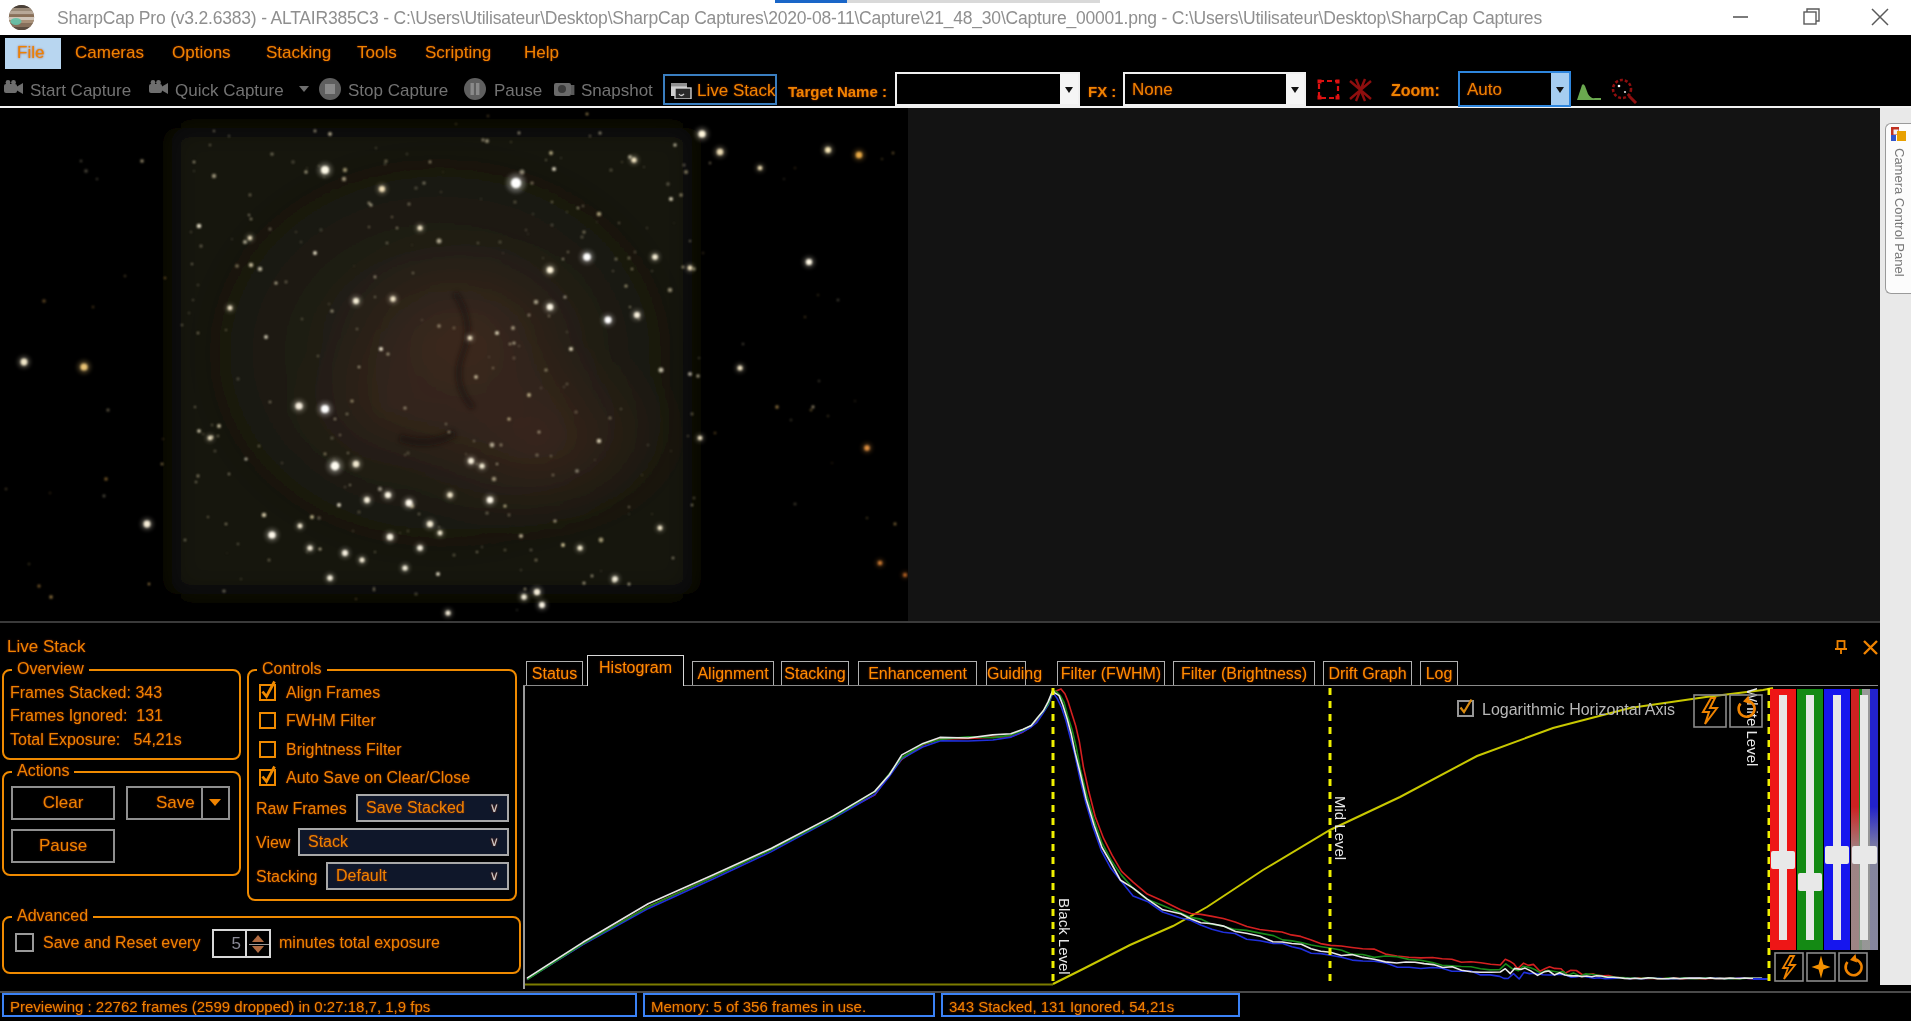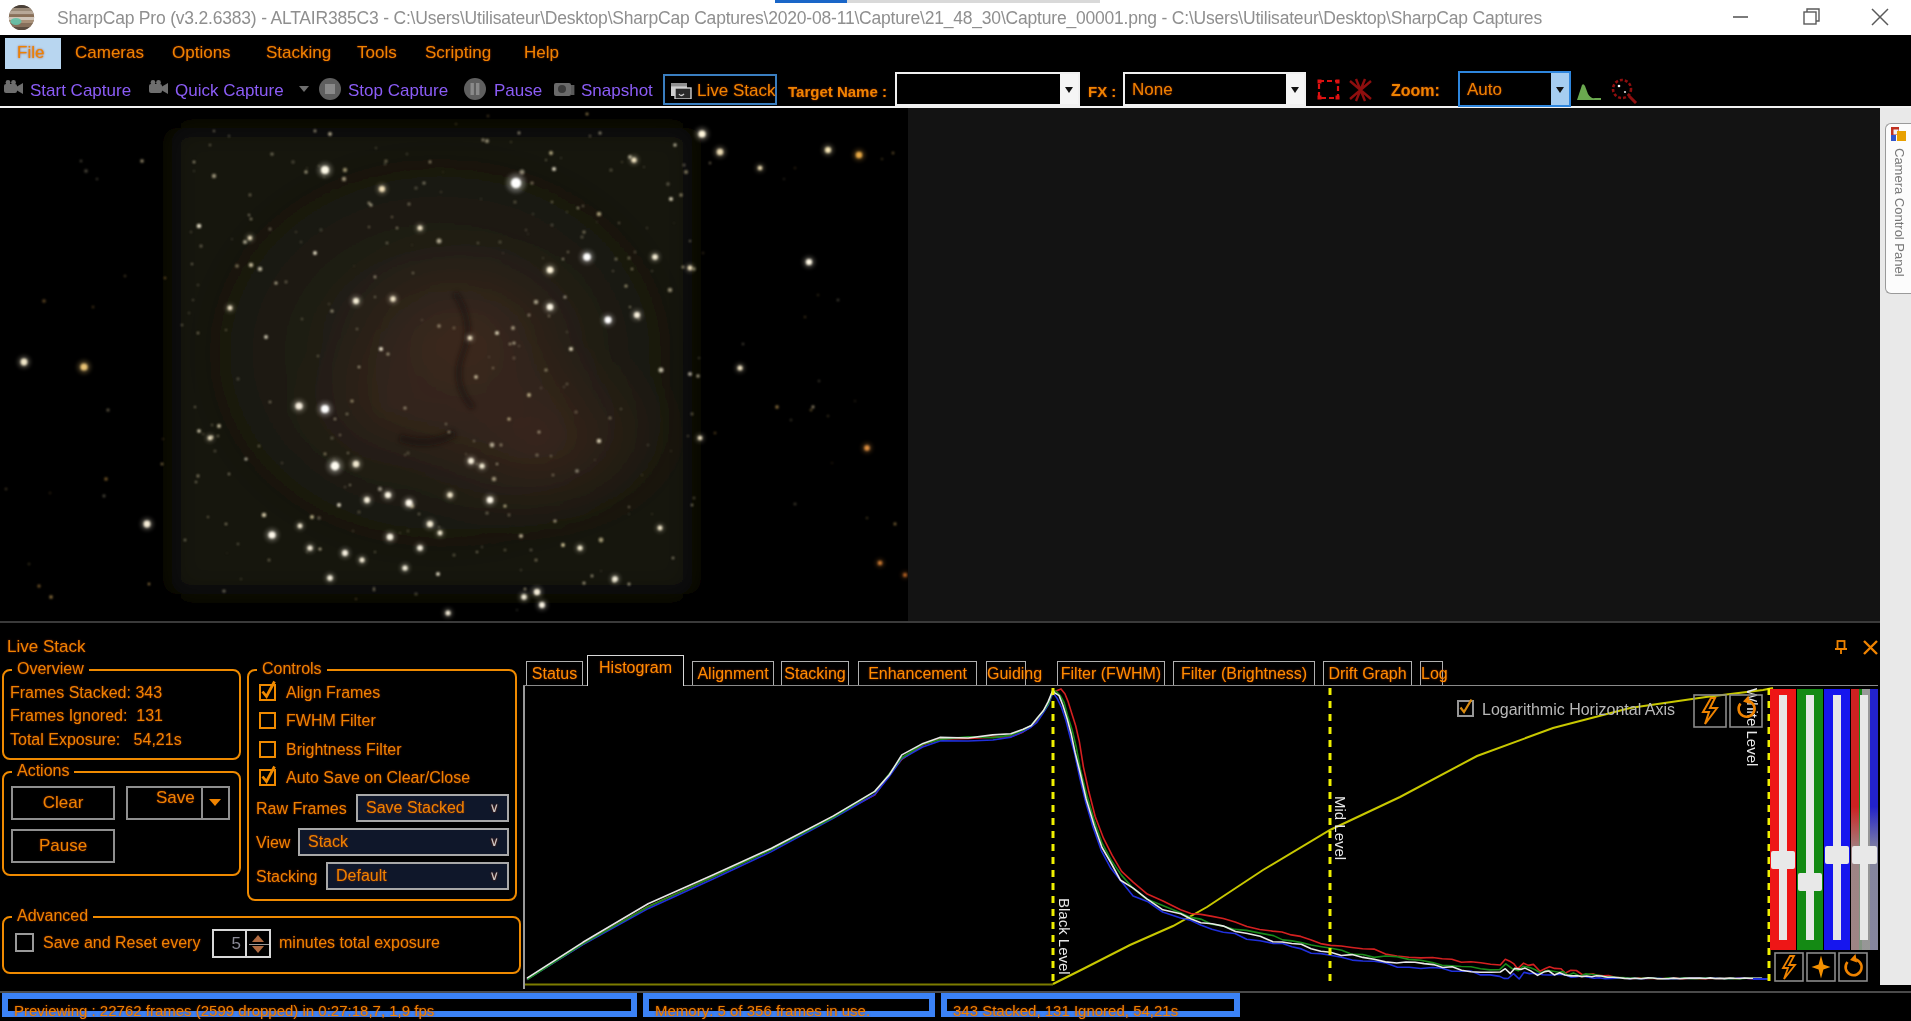--- a/index.html
+++ b/index.html
@@ -17,23 +17,23 @@
 .panel { left:0; top:623px; width:1880px; height:367px; background:#000; }
 .gbox { position:absolute; border:2px solid #ef8a00; border-radius:8px; background:#000; }
 .gleg { position:absolute; top:-11px; left:8px; background:#000; padding:0 5px; color:#ef8300; font-size:16px; text-shadow:0 0 2px rgba(170,50,0,0.85); }
 .btn { position:absolute; border:2px solid #8f8f8f; background:#000; color:#ef8300;
   font-size:17px; text-align:center; text-shadow:0 0 2px rgba(170,50,0,0.85); }
 .cb { position:absolute; width:17px; height:17px; border:2px solid #ef8a00; background:#000; }
 .combo { position:absolute; border:2px solid #a8a8a8; background:#0f172a; color:#ef8300; font-size:16px; text-shadow:0 0 2px rgba(170,50,0,0.85); }
 .chev { position:absolute; right:8px; top:2px; color:#c8c8c8; font-size:13px; }
 .tab { position:absolute; top:661px; height:24px; border:1px solid #b0b0b0; border-bottom:none;
   background:#000; color:#ff8d00; font-size:16px; text-align:center; padding-top:3px; text-shadow:0 0 2px rgba(170,50,0,0.85); }
-.sbox { position:absolute; top:993px; height:24px; border:6px solid #3b82f6; background:#000;
+.sbox { position:absolute; top:993px; height:24px; border:2px solid #3b82f6; background:#000;
   color:#ef8300; font-size:15px; padding:3px 0 0 6px; white-space:nowrap; text-shadow:0 0 2px rgba(170,50,0,0.85); }
-.tbtxt { color:#8b5cf6; font-size:17px; }
+.tbtxt { color:#737373; font-size:17px; }
 svg text { font-family:"Liberation Sans", sans-serif; }
 </style></head><body>
 <div class="abs titlebar"></div>
 <div class="abs" style="left:775px;top:0;width:72px;height:3px;background:#1a66c8"></div>
 <div class="abs" style="left:847px;top:0;width:253px;height:3px;background:#d9d9d9"></div>
 <svg class="abs" style="left:8px;top:4px" width="27" height="27" viewBox="0 0 27 27">
 <defs>
       <clipPath id="pc">
         <circle cx="13.5" cy="13.5" r="12.6"></circle>
       </clipPath>
@@ -651,21 +651,21 @@
 <div class="gbox" style="left:2px;top:669px;width:239px;height:91px">
     <span class="gleg">Overview</span>
   </div>
 <div class="abs or" style="left:10px;top:684px;font-size:16px">Frames Stacked: 343</div>
 <div class="abs or" style="left:10px;top:707px;font-size:16px">Frames Ignored:&nbsp; 131</div>
 <div class="abs or" style="left:10px;top:731px;font-size:16px">Total Exposure:&nbsp;&nbsp; 54,21s</div>
 <div class="gbox" style="left:2px;top:771px;width:239px;height:105px">
     <span class="gleg">Actions</span>
   </div>
 <div class="btn" style="left:11px;top:786px;width:104px;height:34px;padding-top:5px">Clear</div>
-<div class="btn" style="left:126px;top:786px;width:104px;height:34px;text-align:left;padding-left:28px">Save</div>
+<div class="btn" style="left:126px;top:786px;width:104px;height:34px;padding-top:5px;text-align:left;padding-left:28px">Save</div>
 <div class="abs" style="left:201px;top:788px;width:2px;height:30px;background:#8f8f8f"></div>
 <div class="abs" style="left:209px;top:799px;width:0;height:0;border-left:6px solid transparent;border-right:6px solid transparent;border-top:7px solid #ef8300"></div>
 <div class="btn" style="left:11px;top:829px;width:104px;height:34px;padding-top:5px">Pause</div>
 <div class="gbox" style="left:247px;top:669px;width:270px;height:232px">
     <span class="gleg">Controls</span>
   </div>
 <div class="cb" style="left:259px;top:684px"></div>
 <svg class="abs" style="left:259px;top:679px" width="19" height="21" viewBox="0 0 19 21">
     <path d="M3.5 12.5 L7.5 17.5 L15.5 2.5" stroke="#ef8a00" stroke-width="2.8" fill="none"></path>
   </svg>
@@ -707,21 +707,21 @@
 <div class="abs or" style="left:279px;top:934px;font-size:16px">minutes total exposure</div>
 <div class="tab" style="left:526px;width:57px">Status</div>
 <div class="tab" style="left:587px;width:97px;top:655px;height:31px;border-color:#d8d8d8;z-index:3">Histogram</div>
 <div class="tab" style="left:692px;width:82px">Alignment</div>
 <div class="tab" style="left:781px;width:68px">Stacking</div>
 <div class="tab" style="left:858px;width:119px">Enhancement</div>
 <div class="tab" style="left:986px;width:40px">Guiding</div>
 <div class="tab" style="left:1057px;width:108px">Filter (FWHM)</div>
 <div class="tab" style="left:1173px;width:142px">Filter (Brightness)</div>
 <div class="tab" style="left:1323px;width:89px">Drift Graph</div>
-<div class="tab" style="left:1420px;width:23px">Log</div>
+<div class="tab" style="left:1420px;width:38px">Log</div>
 <div class="abs" style="left:523px;top:685px;width:1355px;height:1px;background:#8a8a8a"></div>
 <svg width="1355" height="304" viewBox="0 0 1355 304" style="position:absolute;left:523px;top:686px">
     <rect x="0" y="0" width="2" height="303" fill="#9a9a9a"></rect>
     <path d="M2 298.5 L530 298.5" stroke="#7c7c00" stroke-width="2" fill="none"></path>
     <path d="M530 298 L560 283 L607 259 L650 240 L684 221 L740 184 L807 144 L877 111 L954 70 L1030 42 L1107 22 L1183 11 L1240 4 L1250 2" stroke="#c8c800" stroke-width="2" fill="none"></path>
     <path d="M3.8 293.2 L60.2 258.0 L125.0 220.7 L189.6 191.0 L247.5 163.8 L309.6 131.0 L351.9 108.8 L365.6 89.3 L379.1 73.1 L400.1 58.8 L417.5 52.9 L445.4 52.5 L469.6 51.1 L487.8 50.8 L499.7 46.2 L508.1 40.7 L514.0 34.0 L519.6 26.3 L525.2 17.8 L529.8 6.2 L538.0 2.9 L541.9 7.8 L544.9 15.1 L548.8 27.6 L552.6 39.5 L556.4 55.9 L560.4 80.8 L565.7 105.0 L572.2 130.5 L580.5 152.2 L589.2 169.4 L598.6 185.3 L610.1 196.2 L624.3 208.1 L640.0 215.0 L657.6 223.8 L667.9 227.5 L678.1 228.4 L689.2 230.4 L700.3 232.5 L712.1 236.1 L723.9 240.5 L736.7 243.5 L749.5 245.1 L758.9 246.0 L768.3 248.9 L777.7 250.4 L787.6 253.7 L797.6 257.6 L807.6 259.4 L818.2 260.0 L828.9 261.5 L839.6 262.8 L851.0 263.1 L862.5 268.1 L873.9 270.0 L885.8 271.2 L897.7 271.9 L909.6 271.5 L919.2 272.8 L928.8 273.2 L938.4 276.3 L948.0 275.7 L957.8 276.7 L967.6 278.2 L977.3 279.0 L982.3 273.3 L986.3 274.9 L990.6 277.6 L994.7 282.7 L1000.6 277.1 L1005.3 279.4 L1010.4 278.4 L1017.0 285.3 L1022.4 282.5 L1026.6 280.8 L1031.6 282.4 L1038.1 282.8 L1042.2 287.1 L1047.8 284.2 L1053.4 284.5 L1059.0 288.5 L1065.6 288.3 L1070.4 287.9 L1074.9 289.4 L1080.5 289.9 L1085.5 289.5 L1091.9 291.3 L1098.5 291.7 L1104.9 292.3 L1109.6 292.4 L1114.7 291.9 L1118.7 292.2 L1123.5 292.5 L1130.4 292.3 L1137.2 292.8 L1144.1 292.2 L1148.7 292.1 L1153.3 292.1 L1159.2 292.7 L1165.7 292.3 L1171.7 292.6 L1175.9 292.5 L1182.6 292.6 L1188.9 292.3 L1193.4 292.6 L1198.4 292.6 L1205.3 292.3 L1210.6 292.8 L1216.7 292.1 L1221.1 292.0 L1227.8 292.6 L1232.3 292.6 L1239.2 292.5" stroke="#d42020" stroke-width="1.6" fill="none" stroke-linejoin="round"></path>
     <path d="M3.9 293.5 L59.6 258.8 L125.5 222.4 L190.0 193.0 L247.9 165.9 L310.3 132.3 L351.8 108.5 L365.7 91.2 L378.8 72.8 L399.6 61.0 L416.9 54.9 L445.1 55.0 L469.9 54.0 L488.0 51.1 L500.0 45.8 L507.9 41.2 L513.5 36.7 L519.7 27.9 L525.2 19.1 L529.8 7.0 L530.1 7.1 L533.9 11.9 L538.2 20.6 L543.0 34.8 L547.1 51.0 L551.7 67.8 L556.6 91.0 L562.8 116.6 L570.0 141.1 L578.2 164.3 L587.7 182.1 L598.2 195.3 L610.1 210.0 L624.3 215.4 L639.6 226.0 L657.6 232.0 L667.6 234.3 L677.6 239.0 L688.9 243.2 L700.3 246.2 L712.0 247.5 L723.7 253.2 L736.9 254.7 L750.2 257.4 L759.6 257.5 L769.0 260.8 L778.4 262.9 L788.2 267.3 L797.9 267.6 L807.7 269.2 L818.4 271.3 L829.2 274.1 L839.9 275.0 L851.4 275.2 L863.0 276.9 L874.5 281.3 L886.2 281.2 L897.9 282.5 L909.7 281.5 L919.3 282.3 L928.8 285.3 L938.4 285.3 L948.0 285.1 L957.6 288.9 L967.1 288.9 L976.7 290.4 L980.9 292.4 L985.1 292.5 L990.5 287.6 L996.2 293.0 L1001.0 286.4 L1006.6 287.6 L1010.9 287.3 L1015.0 287.8 L1020.0 288.8 L1026.2 289.0 L1031.7 288.7 L1036.8 288.1 L1041.5 288.5 L1047.7 291.1 L1052.3 290.9 L1059.1 289.9 L1065.6 291.2 L1071.1 292.3 L1076.2 291.7 L1082.3 292.7 L1087.3 292.5 L1093.4 292.2 L1098.7 292.0 L1102.8 291.9 L1107.0 292.6 L1111.8 292.0 L1116.1 292.7 L1122.7 292.5 L1127.5 292.1 L1132.4 292.3 L1136.9 292.3 L1141.7 292.8 L1148.6 292.4 L1153.3 292.8 L1158.2 292.2 L1162.2 292.2 L1167.7 292.4 L1172.3 292.4 L1176.3 292.1 L1180.5 292.3 L1184.7 291.9 L1189.6 292.1 L1195.3 292.4 L1201.6 292.5 L1207.7 292.7 L1212.9 292.2 L1219.9 292.0 L1226.0 292.5 L1230.2 292.7 L1236.8 292.5" stroke="#2030dd" stroke-width="1.6" fill="none" stroke-linejoin="round"></path>
     <path d="M4.2 293.5 L59.6 258.1 L125.0 220.8 L190.3 190.8 L248.1 163.9 L310.2 131.5 L351.7 105.9 L365.6 88.7 L378.6 71.8 L400.1 58.3 L417.1 53.4 L445.0 50.8 L470.3 51.6 L488.0 49.1 L500.2 44.0 L508.2 39.4 L513.6 33.4 L520.2 25.3 L525.2 18.1 L530.0 4.7 L533.0 5.3 L537.3 9.6 L541.1 16.5 L544.6 29.5 L549.2 44.2 L553.1 60.5 L557.6 84.3 L564.2 110.6 L571.2 134.4 L579.0 156.9 L588.0 173.9 L598.4 189.1 L610.5 202.7 L623.5 213.0 L640.3 219.8 L657.9 227.1 L667.8 231.4 L677.7 233.1 L688.7 238.2 L699.7 239.9 L711.7 243.4 L723.6 244.4 L737.0 247.1 L750.5 249.6 L759.7 253.9 L769.0 254.9 L778.3 256.6 L788.3 259.0 L798.4 260.7 L808.4 262.2 L818.8 264.2 L829.3 268.4 L839.7 268.5 L851.1 271.4 L862.6 270.0 L874.0 270.8 L885.8 273.4 L897.7 274.2 L909.5 276.6 L919.1 279.3 L928.7 279.9 L938.3 280.5 L948.0 280.8 L957.5 282.8 L967.1 283.9 L976.6 283.7 L982.8 277.9 L989.0 282.5 L995.3 284.8 L1000.1 280.2 L1006.9 281.6 L1012.3 283.8 L1017.2 286.9 L1024.1 284.4 L1030.1 285.3 L1035.8 286.3 L1040.3 285.6 L1044.9 289.4 L1050.4 286.9 L1057.1 290.3 L1062.5 287.9 L1067.0 288.2 L1072.1 288.8 L1076.8 289.6 L1082.5 291.3 L1088.7 290.9 L1094.0 291.5 L1099.1 291.6 L1103.3 291.9 L1110.2 292.0 L1115.7 292.5 L1122.3 292.1 L1127.1 292.1 L1132.3 292.3 L1139.2 292.7 L1145.8 291.9 L1149.9 292.5 L1156.6 292.3 L1162.3 291.9 L1167.5 292.7 L1174.0 292.7 L1180.9 292.1 L1185.2 292.0 L1190.8 292.5 L1197.6 292.5 L1203.6 292.6 L1208.9 292.4 L1213.1 292.6 L1217.8 292.7 L1223.7 292.2 L1228.1 292.1 L1234.0 292.5 L1238.3 292.0" stroke="#1a8a1a" stroke-width="1.6" fill="none" stroke-linejoin="round"></path>
     <path d="M4.0 292.2 L59.9 256.3 L125.1 217.8 L189.8 188.9 L248.5 162.3 L310.4 129.9 L351.7 105.4 L366.5 88.5 L378.8 68.9 L400.0 57.4 L416.9 51.4 L445.2 52.0 L469.7 48.9 L487.8 47.8 L500.2 43.3 L508.3 39.6 L514.0 32.3 L520.5 24.5 L525.3 15.4 L529.7 4.6 L531.8 6.9 L536.1 9.6 L539.9 19.3 L544.4 33.8 L548.0 47.2 L552.1 66.4 L557.1 86.7 L563.1 112.7 L571.1 139.2 L579.0 161.5 L588.3 177.5 L597.6 194.3 L610.2 202.1 L624.2 213.2 L639.9 223.8 L657.7 227.7 L667.7 232.8 L677.8 236.8 L689.1 237.7 L700.5 240.1 L712.5 245.5 L724.5 247.5 L737.2 250.3 L749.9 255.7 L759.3 256.0 L768.8 257.5 L778.3 258.2 L788.1 262.7 L797.8 265.2 L807.5 266.3 L818.3 269.5 L829.1 268.6 L839.9 271.4 L851.1 273.3 L862.4 275.9 L873.7 277.0 L882.9 276.0 L892.0 276.3 L901.2 277.6 L910.4 278.6 L919.8 281.5 L929.2 280.7 L938.5 284.3 L947.9 285.7 L957.7 286.2 L967.5 286.3 L977.3 286.0 L982.3 282.7 L987.3 287.6 L991.6 282.4 L997.8 283.4 L1002.0 282.1 L1007.7 284.9 L1014.6 289.4 L1021.6 285.6 L1025.8 285.0 L1031.3 288.9 L1036.7 286.8 L1041.9 289.0 L1047.9 289.9 L1054.5 289.8 L1058.9 290.6 L1063.7 290.0 L1068.9 290.8 L1073.5 289.8 L1078.2 290.0 L1084.8 291.2 L1089.8 291.2 L1096.8 291.8 L1101.5 292.4 L1107.5 292.8 L1111.8 292.3 L1118.2 292.7 L1125.0 291.9 L1129.8 292.0 L1134.4 292.8 L1140.2 292.7 L1145.3 292.7 L1150.6 292.1 L1157.0 292.8 L1161.3 292.4 L1167.1 292.1 L1172.2 292.0 L1176.8 292.1 L1182.6 292.5 L1187.3 291.9 L1192.2 292.5 L1196.8 292.2 L1201.4 292.6 L1207.0 292.0 L1211.4 292.3 L1217.0 292.5 L1221.3 292.0 L1227.4 292.3 L1232.2 292.2 L1239.1 292.2" stroke="#e8e8e8" stroke-width="1.6" fill="none" stroke-linejoin="round"></path>
     <path d="M1230 293 L1246 293" stroke="#2030dd" stroke-width="2" fill="none"></path>

